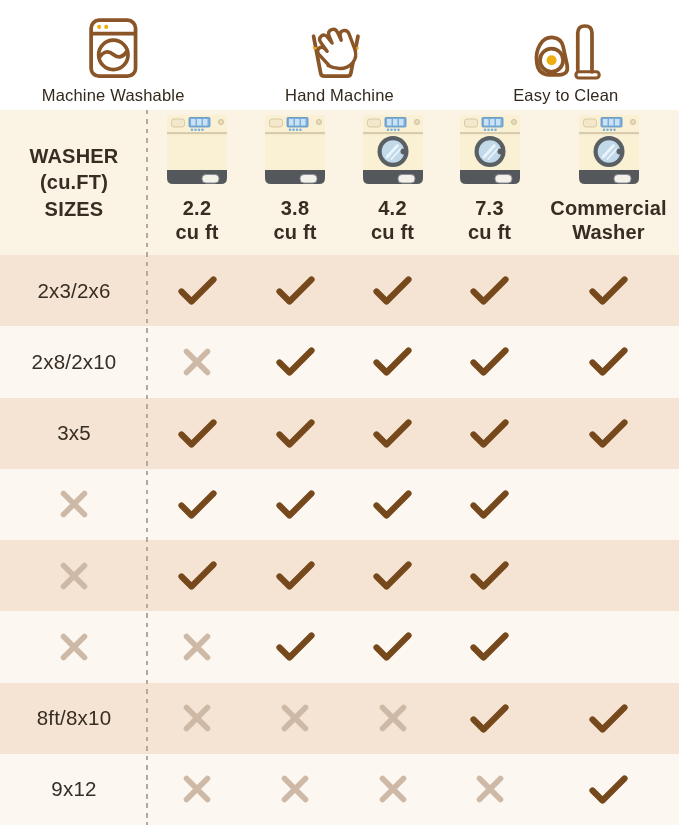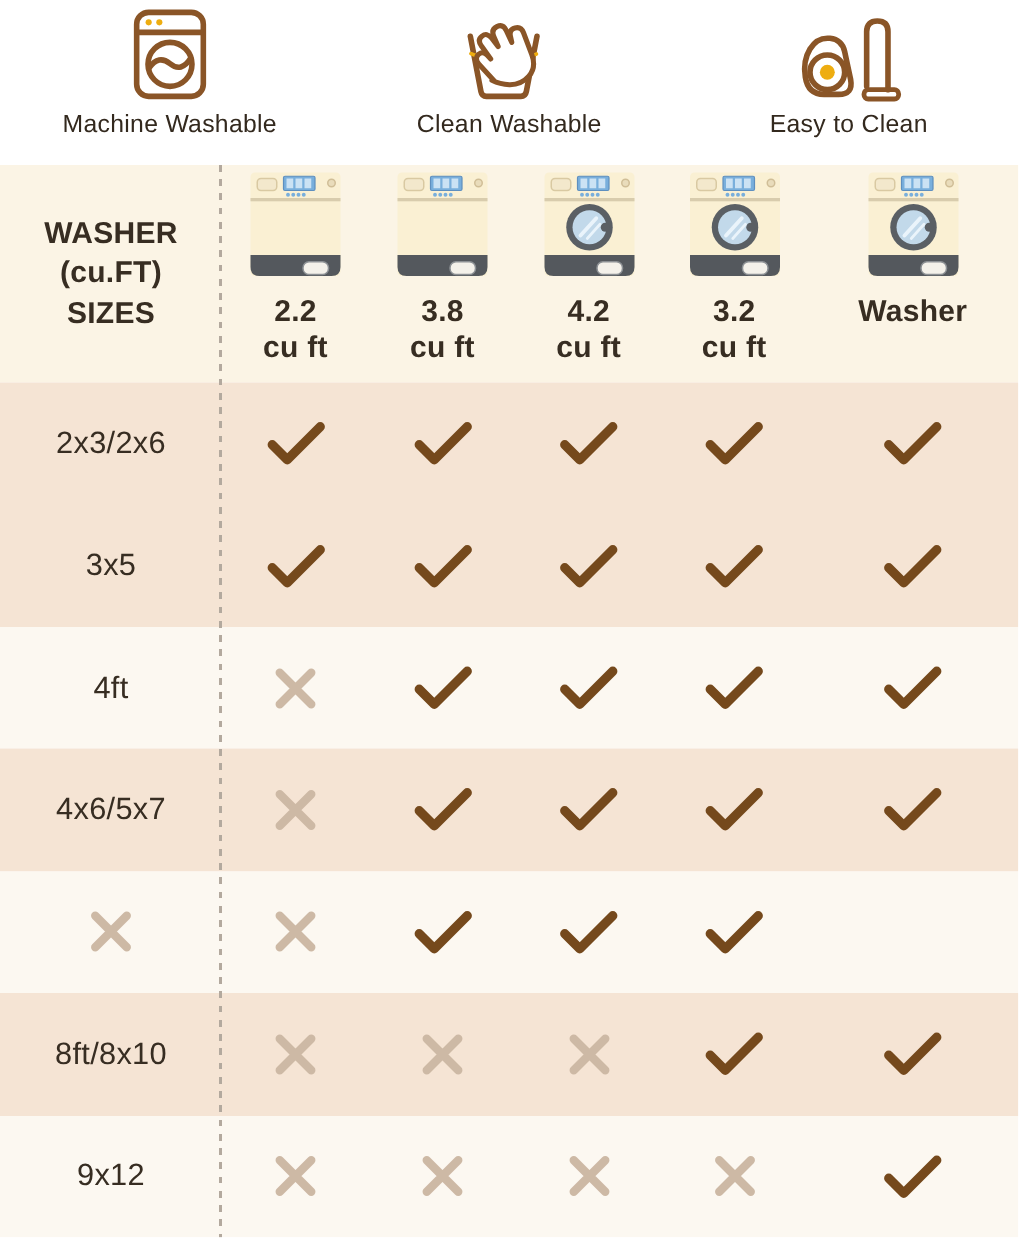--- a/index.html
+++ b/index.html
@@ -3,21 +3,21 @@
 <meta charset="utf-8">
 <style>
   html,body{margin:0;padding:0;background:#fff;}
   .page{
     width:679px;height:825px;overflow:hidden;background:var(--c-pageBg,#fff);
     font-family:"Liberation Sans",sans-serif;color:var(--c-text,#372D22);
     display:flex;flex-direction:column;letter-spacing:.2px;
   }
   
   .legend{height:110px;display:flex;background:var(--c-pageBg,#fff);}
-  .legend-item{flex:1;display:flex;flex-direction:column;align-items:center;padding-top:6px;}
+  .legend-item{flex:1;display:flex;flex-direction:column;align-items:center;padding-top:18px;}
   .legend-icon{height:64px;display:flex;align-items:center;justify-content:center;}
   .legend-icon svg{height:64px;width:auto;display:block;}
   .legend-label{font-size:16.5px;margin-top:4px;color:#33291E;}
   
   .table-wrap{position:relative;flex:1;display:flex;flex-direction:column;}
   .col-divider{
     position:absolute;left:146px;top:0;bottom:0;width:2px;z-index:5;
     background:repeating-linear-gradient(to bottom,var(--c-divider,#B3A99E) 0 4.5px,transparent 4.5px 9.5px);
   }
   .grid-cols{display:grid;grid-template-columns:148px 98px 98px 97px 97px 1fr;}
@@ -55,21 +55,21 @@
   </div>
 
   <div class="legend-item">
     <span class="legend-icon">
           <svg viewBox="0 0 84 72" fill="none">
 <path d="M13 20.5 L21 62 q.7 3.5 4 3.5 h26 q3.3 0 4 -3.5 L63 20.5" stroke="#8A5527" stroke-width="4.2" stroke-linecap="round" stroke-linejoin="round"></path>
 <path d="M13.5 33.5 q5 2.8 10 0 q5 -2.8 10 0 q5 2.8 10 0 q5 -2.8 10 0 q4.5 2.5 9 .3" stroke="#EEAD10" stroke-width="2.8" stroke-linecap="round"></path>
 <path d="M31 54 L19.5 41.5 q-3.8 -4.2 -.4 -7.4 q3.2 -3 6.6 .6 l2.6 2.8 L21.5 28 q-3.6 -4.6 .2 -7.6 q3.8 -3 7.2 1.4 l5 6.4 l-3.2 -7.4 q-2.4 -5.4 2.2 -7.6 q4.6 -2.2 7 2.8 l4.2 9 l-1 -4.6 q-1.2 -5 3.4 -6.2 q4.6 -1.2 6.4 3.6 l6.2 16.4 q3.6 9.6 -2.2 16.2 q-5.8 6.6 -14.6 6.4 q-7 -.2 -13.1 -3.3 z" fill="#FFFFFF" stroke="#8A5527" stroke-width="3.8" stroke-linejoin="round"></path>
 </svg>
         </span>
-    <span class="legend-label">Clean Washable</span>
+    <span class="legend-label">Hand Machine</span>
   </div>
 
   <div class="legend-item">
     <span class="legend-icon">
           <svg viewBox="0 0 84 72" fill="none">
 <path d="M24 64 q-12 0 -14 -13 q-2 -12 3.5 -21 q5.5 -9 15 -8 q9 1 11 10 l4.5 21 q2 11 -9 11 z" stroke="#8A5527" stroke-width="4.2" stroke-linejoin="round"></path>
 <circle cx="26.5" cy="47.5" r="13" fill="#FFFFFF" stroke="#8A5527" stroke-width="4.2"></circle>
 <circle cx="26.5" cy="47.5" r="5.6" fill="#EEAD10"></circle>
 <path d="M56 58 V17 q0 -8 8 -8 q8 0 8 8 v43.5" stroke="#8A5527" stroke-width="4.2" stroke-linecap="round"></path>
 <rect x="54" y="60.5" width="26" height="7" rx="3.2" stroke="#8A5527" stroke-width="3.6"></rect>
@@ -189,21 +189,21 @@
 <circle cx="31" cy="37.5" r="15.5" fill="#5A5F64"></circle>
 <circle cx="31" cy="37.5" r="11.3" fill="#C2D9EA"></circle>
 <circle cx="41.5" cy="37.5" r="3" fill="#5A5F64"></circle>
 <line x1="25" y1="43" x2="35.5" y2="31.5" stroke="#EAF4FB" stroke-width="2.6" stroke-linecap="round"></line>
 <line x1="29.5" y1="45" x2="38" y2="35.5" stroke="#EAF4FB" stroke-width="1.8" stroke-linecap="round"></line>
 <path d="M1 56 h60 v8 q0 6 -6 6 H7 q-6 0 -6 -6 z" fill="#54585D"></path>
 <rect x="36" y="60.5" width="17" height="8.5" rx="4" fill="#F4F1EA" stroke="#8C9094"></rect>
 </svg>
           </span>
     <span class="col-label">
-      <div>3.2</div>
+      <div>7.3</div>
       <div>cu ft</div>
     </span>
   </div>
 
   <div class="col-head">
     <span class="washer-icon">
             <svg viewBox="0 0 62 78" fill="none">
 <rect x="1" y="1" width="60" height="69" rx="3" fill="#FAF0D3"></rect>
 <rect x="5.5" y="5" width="13" height="8" rx="2.5" fill="#F3E8CC" stroke="#D9C9A2"></rect>
 <rect x="23" y="3.5" width="21" height="9.5" rx="1" fill="#79AFDC" stroke="#5E8FBF" stroke-width=".8"></rect>
@@ -219,20 +219,21 @@
 <circle cx="31" cy="37.5" r="15.5" fill="#5A5F64"></circle>
 <circle cx="31" cy="37.5" r="11.3" fill="#C2D9EA"></circle>
 <circle cx="41.5" cy="37.5" r="3" fill="#5A5F64"></circle>
 <line x1="25" y1="43" x2="35.5" y2="31.5" stroke="#EAF4FB" stroke-width="2.6" stroke-linecap="round"></line>
 <line x1="29.5" y1="45" x2="38" y2="35.5" stroke="#EAF4FB" stroke-width="1.8" stroke-linecap="round"></line>
 <path d="M1 56 h60 v8 q0 6 -6 6 H7 q-6 0 -6 -6 z" fill="#54585D"></path>
 <rect x="36" y="60.5" width="17" height="8.5" rx="4" fill="#F4F1EA" stroke="#8C9094"></rect>
 </svg>
           </span>
     <span class="col-label">
+      <div>Commercial</div>
       <div>Washer</div>
     </span>
   </div>
 </div>
 
     <div class="rows" id="rows">
   <div class="t-row grid-cols dark">
     <div class="size-cell">2x3/2x6</div>
   <div class="cell">
             <svg class="check" width="41" height="33" viewBox="0 0 41 33">
@@ -254,20 +255,48 @@
 <path d="M4.5 17.5 L14.5 27.5 L36.5 5.5" stroke="#75491C" stroke-width="6.2" fill="none" stroke-linecap="round" stroke-linejoin="round"></path>
             </svg>
           </div>
           <div class="cell">
             <svg class="check" width="41" height="33" viewBox="0 0 41 33">
 <path d="M4.5 17.5 L14.5 27.5 L36.5 5.5" stroke="#75491C" stroke-width="6.2" fill="none" stroke-linecap="round" stroke-linejoin="round"></path>
             </svg>
           </div>
         </div>
 
+  <div class="t-row grid-cols light">
+    <div class="size-cell">2x8/2x10</div>
+  <div class="cell">
+            <svg class="cross" width="30" height="30" viewBox="0 0 30 30">
+<path d="M4.5 4.5 L25.5 25.5 M25.5 4.5 L4.5 25.5" stroke="#CDB9A5" stroke-width="5.6" fill="none" stroke-linecap="round"></path>
+            </svg>
+          </div>
+          <div class="cell">
+            <svg class="check" width="41" height="33" viewBox="0 0 41 33">
+<path d="M4.5 17.5 L14.5 27.5 L36.5 5.5" stroke="#75491C" stroke-width="6.2" fill="none" stroke-linecap="round" stroke-linejoin="round"></path>
+            </svg>
+          </div>
+          <div class="cell">
+            <svg class="check" width="41" height="33" viewBox="0 0 41 33">
+<path d="M4.5 17.5 L14.5 27.5 L36.5 5.5" stroke="#75491C" stroke-width="6.2" fill="none" stroke-linecap="round" stroke-linejoin="round"></path>
+            </svg>
+          </div>
+          <div class="cell">
+            <svg class="check" width="41" height="33" viewBox="0 0 41 33">
+<path d="M4.5 17.5 L14.5 27.5 L36.5 5.5" stroke="#75491C" stroke-width="6.2" fill="none" stroke-linecap="round" stroke-linejoin="round"></path>
+            </svg>
+          </div>
+          <div class="cell">
+            <svg class="check" width="41" height="33" viewBox="0 0 41 33">
+<path d="M4.5 17.5 L14.5 27.5 L36.5 5.5" stroke="#75491C" stroke-width="6.2" fill="none" stroke-linecap="round" stroke-linejoin="round"></path>
+            </svg>
+          </div>
+        </div>
 
   <div class="t-row grid-cols dark">
     <div class="size-cell">3x5</div>
   <div class="cell">
             <svg class="check" width="41" height="33" viewBox="0 0 41 33">
 <path d="M4.5 17.5 L14.5 27.5 L36.5 5.5" stroke="#75491C" stroke-width="6.2" fill="none" stroke-linecap="round" stroke-linejoin="round"></path>
             </svg>
           </div>
           <div class="cell">
             <svg class="check" width="41" height="33" viewBox="0 0 41 33">
@@ -285,21 +314,20 @@
             </svg>
           </div>
           <div class="cell">
             <svg class="check" width="41" height="33" viewBox="0 0 41 33">
 <path d="M4.5 17.5 L14.5 27.5 L36.5 5.5" stroke="#75491C" stroke-width="6.2" fill="none" stroke-linecap="round" stroke-linejoin="round"></path>
             </svg>
           </div>
         </div>
 
   <div class="t-row grid-cols light">
-    <div class="size-cell">4ft</div>
   <div class="cell">
             <svg class="cross" width="30" height="30" viewBox="0 0 30 30">
 <path d="M4.5 4.5 L25.5 25.5 M25.5 4.5 L4.5 25.5" stroke="#CDB9A5" stroke-width="5.6" fill="none" stroke-linecap="round"></path>
             </svg>
           </div>
           <div class="cell">
             <svg class="check" width="41" height="33" viewBox="0 0 41 33">
 <path d="M4.5 17.5 L14.5 27.5 L36.5 5.5" stroke="#75491C" stroke-width="6.2" fill="none" stroke-linecap="round" stroke-linejoin="round"></path>
             </svg>
           </div>
@@ -314,21 +342,20 @@
             </svg>
           </div>
           <div class="cell">
             <svg class="check" width="41" height="33" viewBox="0 0 41 33">
 <path d="M4.5 17.5 L14.5 27.5 L36.5 5.5" stroke="#75491C" stroke-width="6.2" fill="none" stroke-linecap="round" stroke-linejoin="round"></path>
             </svg>
           </div>
         </div>
 
   <div class="t-row grid-cols dark">
-    <div class="size-cell">4x6/5x7</div>
   <div class="cell">
             <svg class="cross" width="30" height="30" viewBox="0 0 30 30">
 <path d="M4.5 4.5 L25.5 25.5 M25.5 4.5 L4.5 25.5" stroke="#CDB9A5" stroke-width="5.6" fill="none" stroke-linecap="round"></path>
             </svg>
           </div>
           <div class="cell">
             <svg class="check" width="41" height="33" viewBox="0 0 41 33">
 <path d="M4.5 17.5 L14.5 27.5 L36.5 5.5" stroke="#75491C" stroke-width="6.2" fill="none" stroke-linecap="round" stroke-linejoin="round"></path>
             </svg>
           </div>

